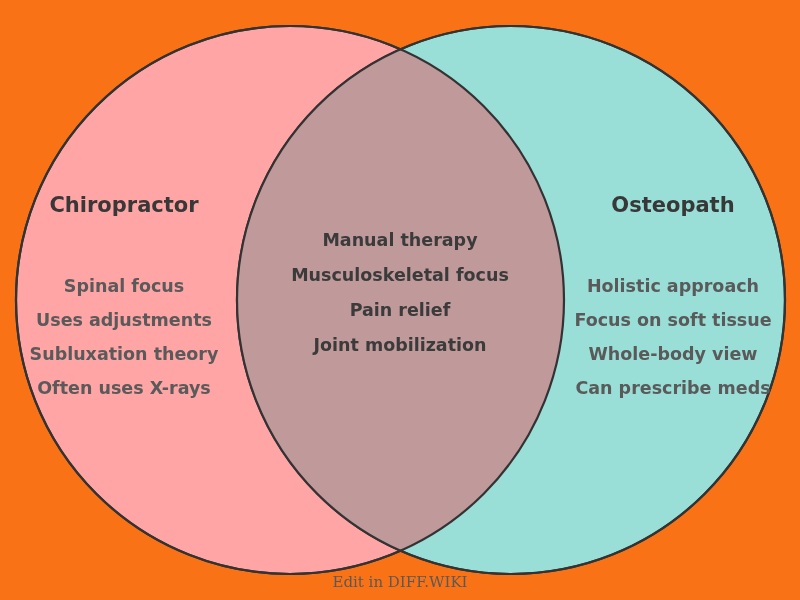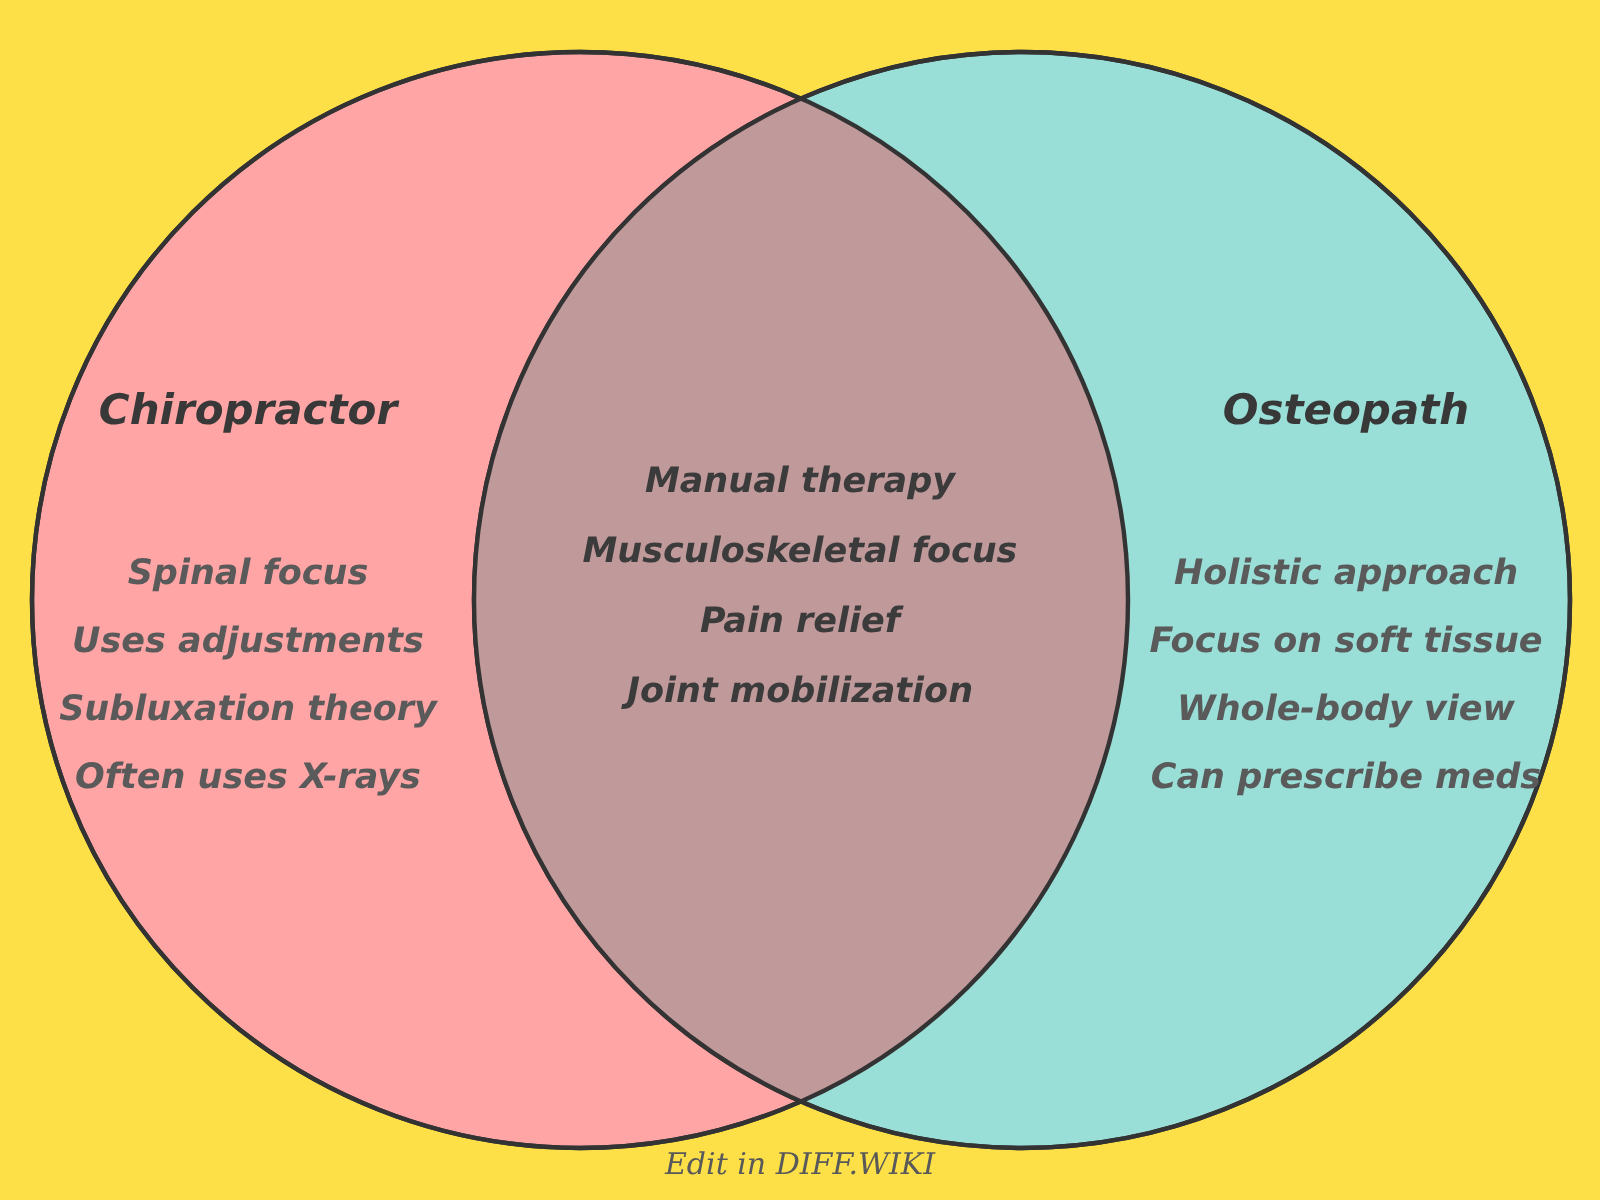--- a/index.html
+++ b/index.html
@@ -4,23 +4,22 @@
 <style>
   html, body {
     margin: 0;
     padding: 0;
     background: #ffffff;
   }
   .stage {
     position: relative;
     width: 800px;
     height: 600px;
-    background: #fde047;
+    background: #f97316;
     overflow: hidden;
-    font-style: italic;
   }
   svg { display: block; }
   svg text {
     text-anchor: middle;
   }
   .circle-fill, .circle-outline {
     stroke-width: 2.2px;
   }
   .heading {
     font-family: "DejaVu Sans", "Liberation Sans", sans-serif;

